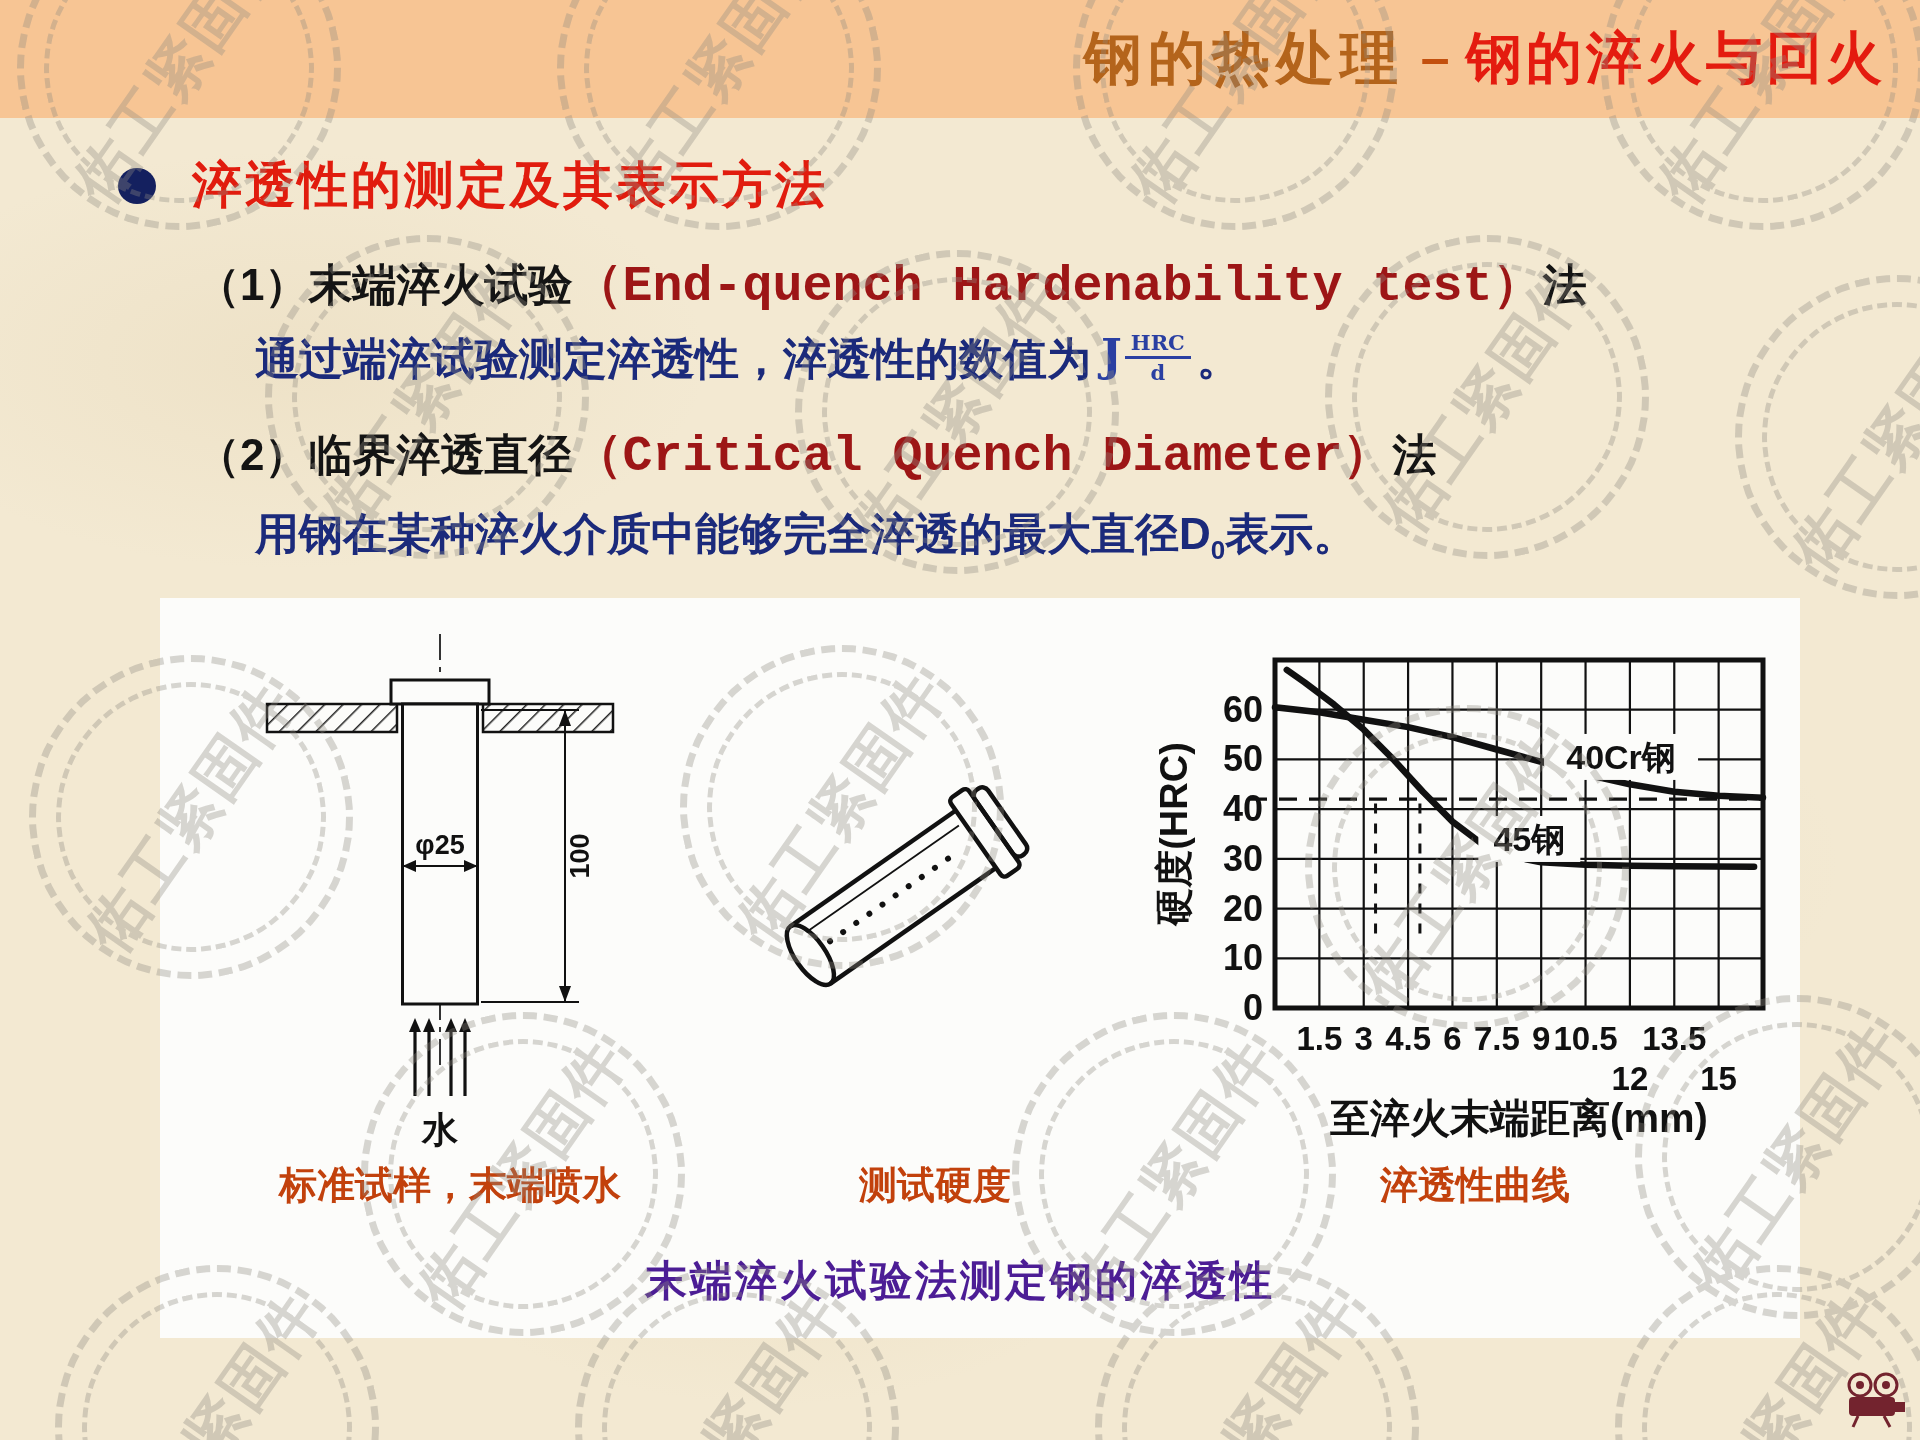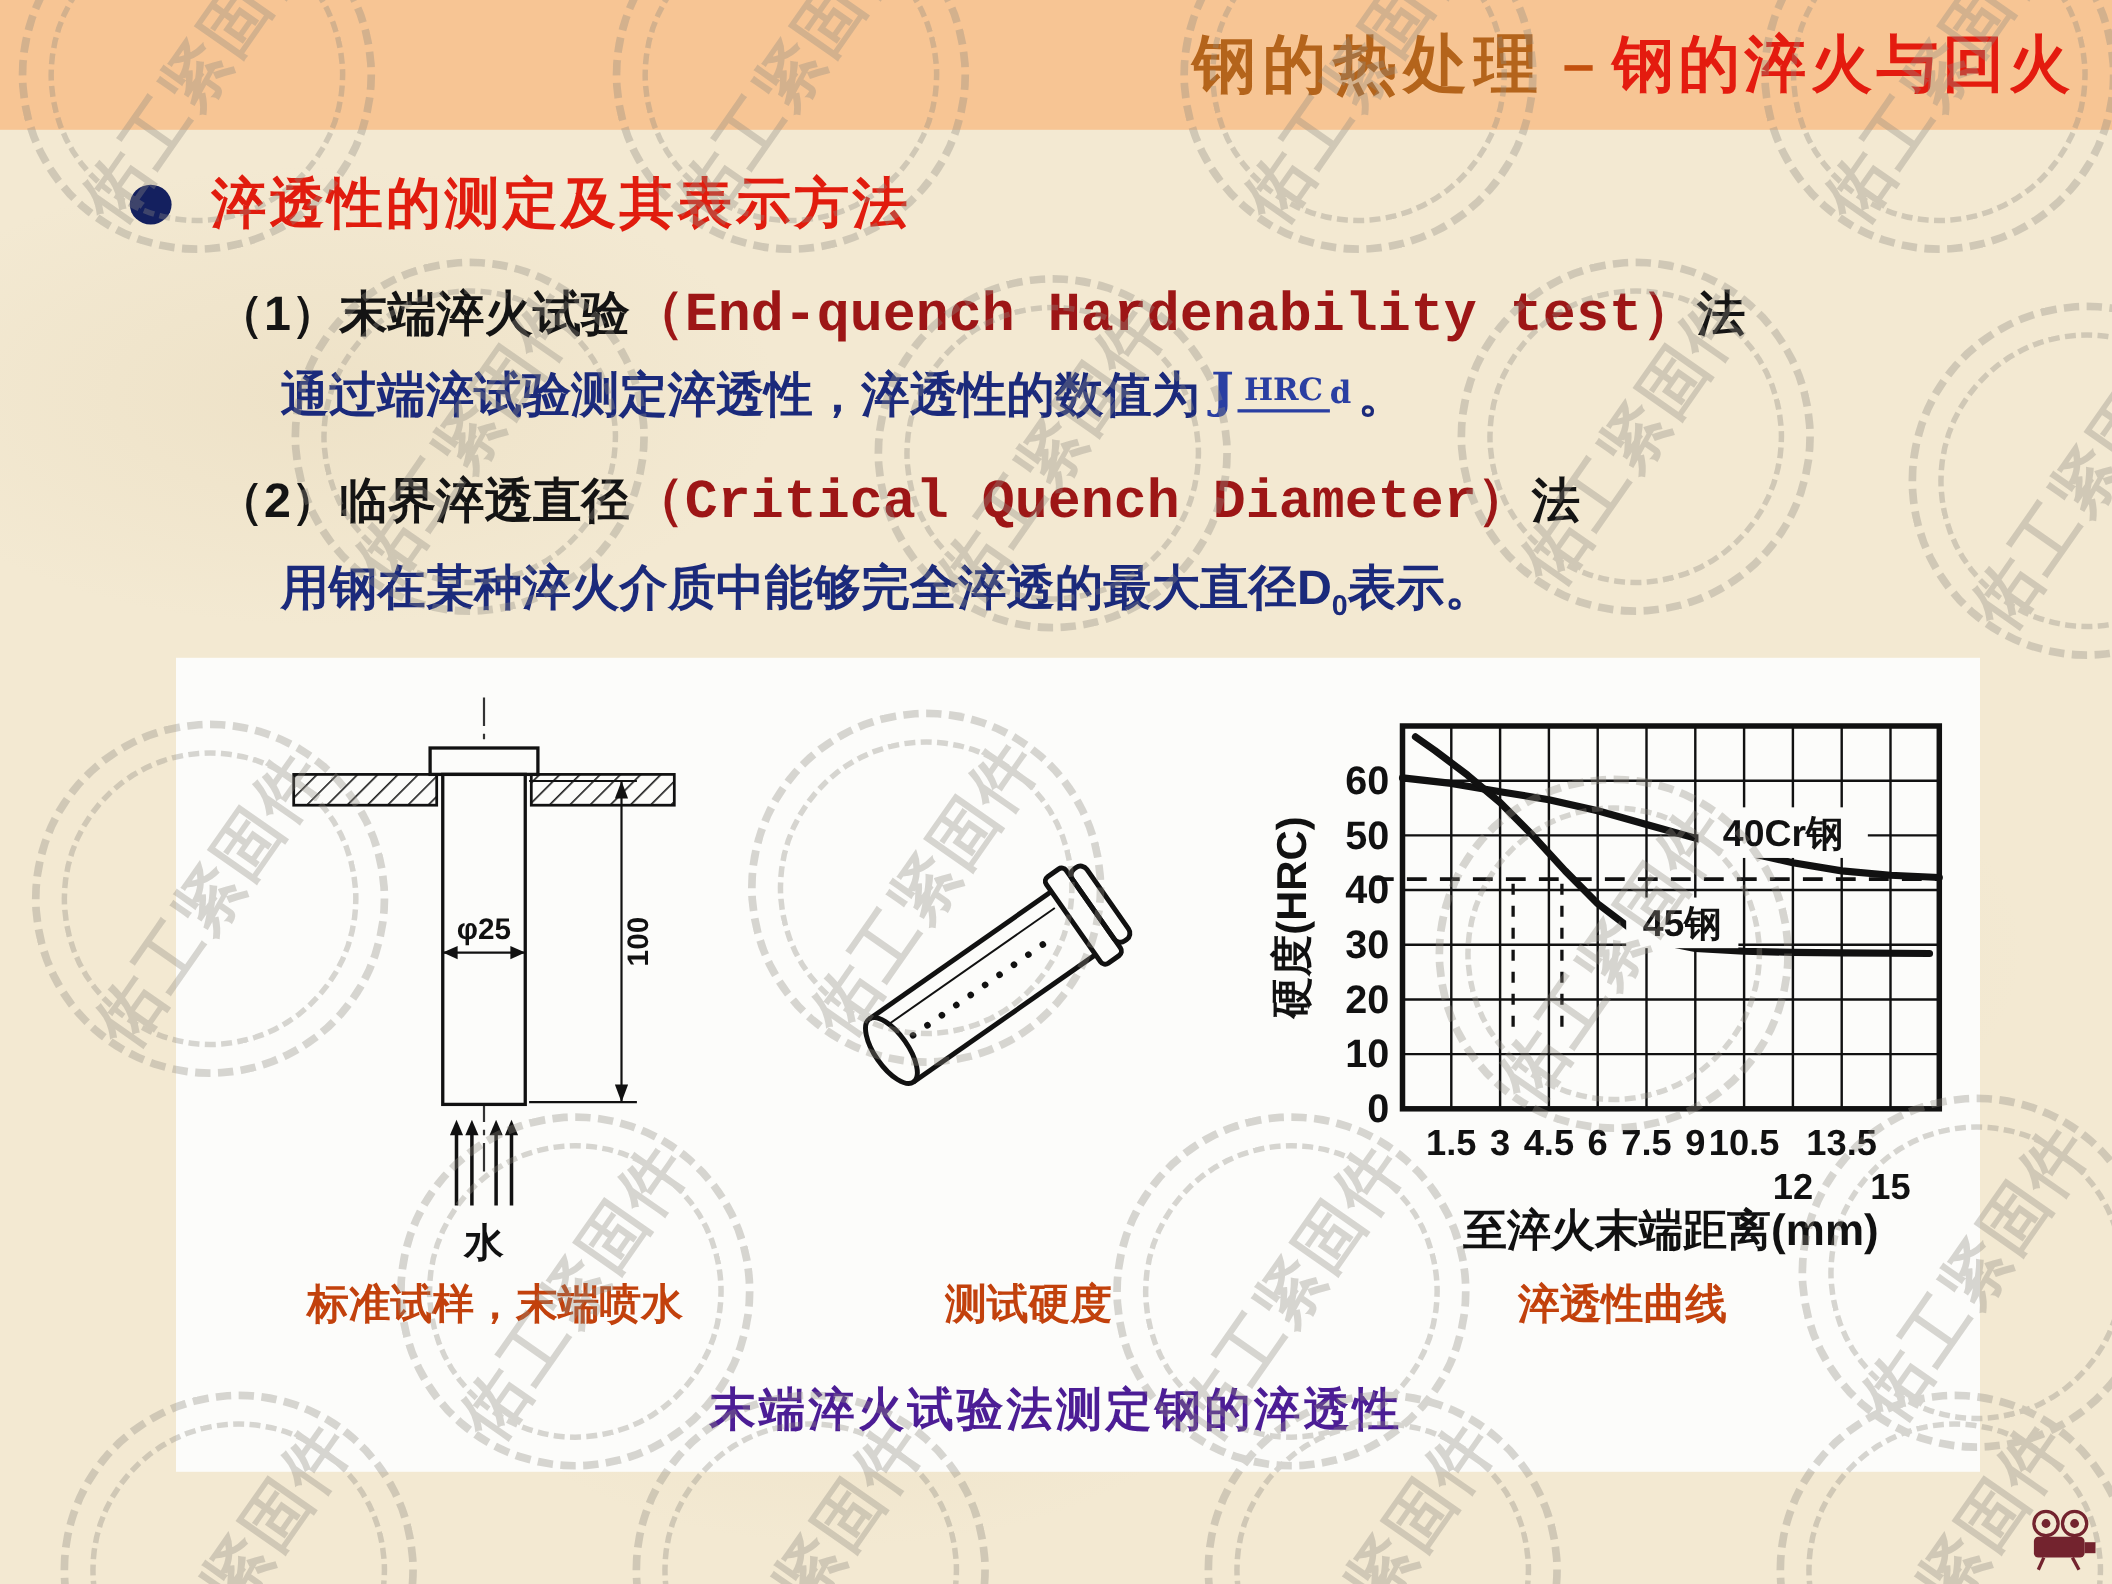--- a/index.html
+++ b/index.html
@@ -26,21 +26,21 @@
   .tline{position:absolute;z-index:2;font-weight:700;white-space:nowrap;}
   .l1{left:196px;top:250px;font-size:44px;color:#141414;}
   .l3{left:196px;top:420px;font-size:44px;color:#141414;}
   .en-red{font-family:"Liberation Mono",monospace;font-weight:700;font-size:50px;color:#9d1616;}
   .l2{left:255px;top:330px;font-size:44px;color:#1b2a7b;display:flex;align-items:flex-start;height:100px;}
   .l4{left:255px;top:505px;font-size:44px;color:#1b2a7b;}
   .l4 sub{font-size:26px;}
 
   .formula{display:inline-flex;align-items:center;color:#2a3fa2;font-family:"DejaVu Serif",serif;}
   .fj{font-size:44px;align-self:flex-end;margin:0 3px 4px 10px;font-weight:600;}
-  .frac{display:inline-flex;flex-direction:row;text-align:center;font-size:28px;line-height:1.1;font-weight:600;}
+  .frac{display:inline-flex;flex-direction:column;text-align:center;font-size:21px;line-height:1.1;font-weight:600;}
   .frac .num{border-bottom:3px solid #2a3fa2;padding:0 6px 2px;}
   .frac .den{padding-top:2px;}
   .l2 .post{margin-left:6px;}
 
   
   .panel{position:absolute;left:160px;top:598px;width:1640px;height:740px;background:#fcfcfa;z-index:2;}
   .fig{position:absolute;}
   .caption{position:absolute;top:562px;transform:translateX(-50%);font-size:38px;font-weight:700;color:#c2410c;white-space:nowrap;}
   .cap1{left:290px;}
   .cap2{left:775px;}

